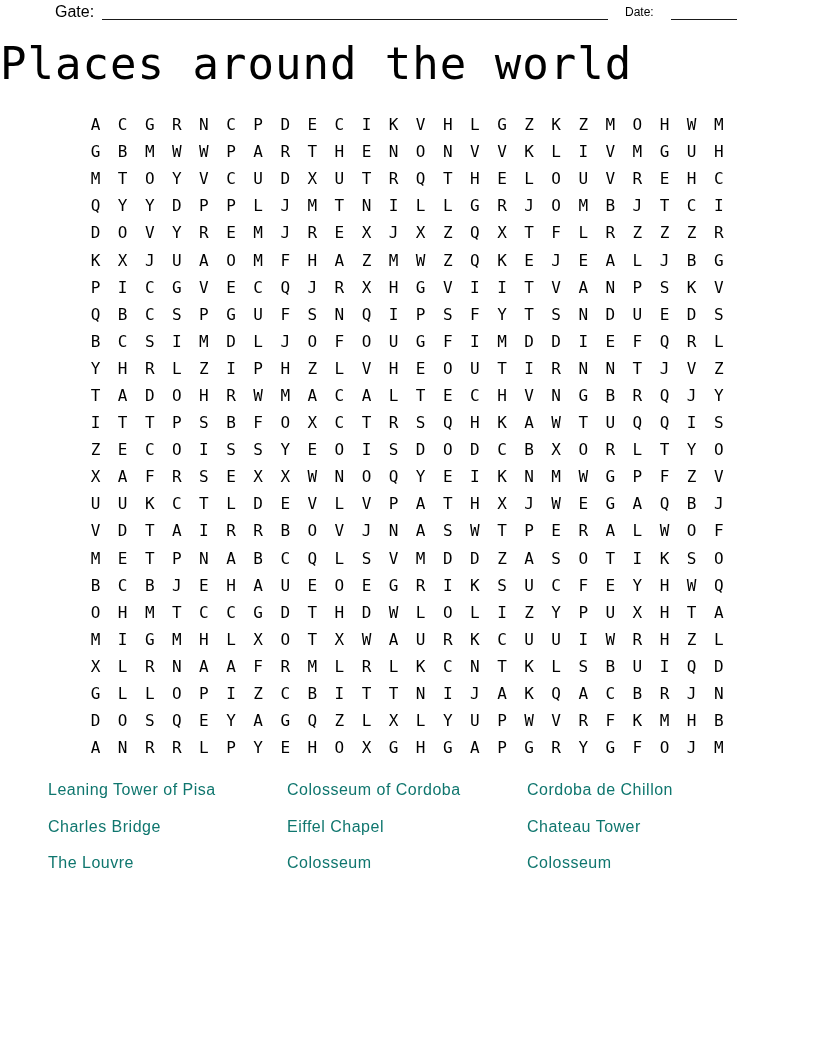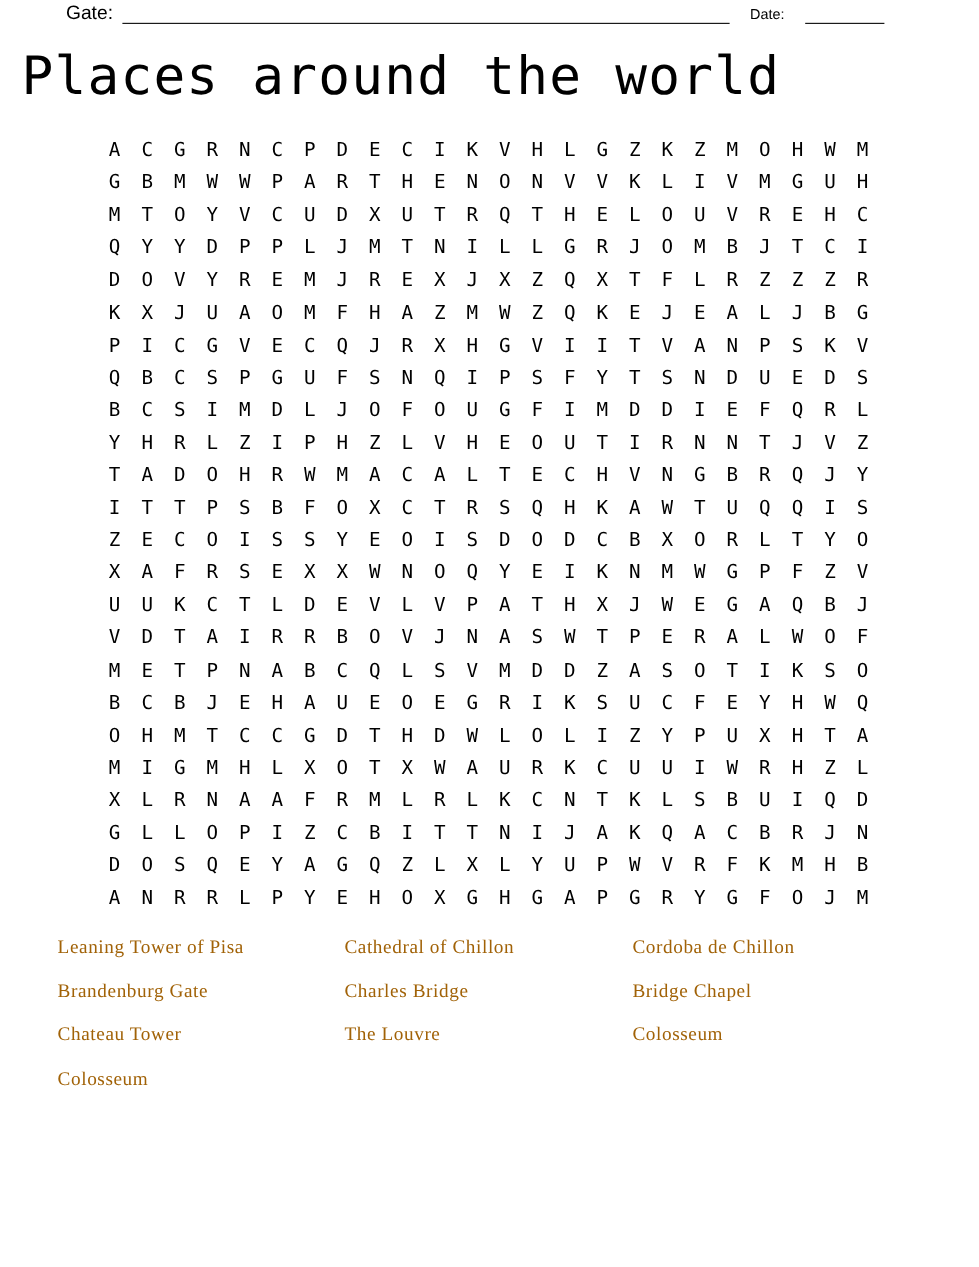--- a/index.html
+++ b/index.html
@@ -54,21 +54,21 @@
     height: 17px;
     border-bottom: 1.6px solid #1a1a1a;
   }
 
   
   .page-title {
     position: absolute;
     left: 0;
     top: 38px;
     width: 668px;
-    text-align: center;
+    text-align: left;
     font-family: "DejaVu Sans Mono", "Liberation Mono", monospace;
     font-size: 44px;
     letter-spacing: 1px;
     white-space: nowrap;
     color: #000000;
   }
 
   
   .word-search-grid {
     position: absolute;
@@ -96,25 +96,25 @@
     left: 48px;
     top: 772px;
     width: 720px;
     display: grid;
     grid-template-columns: 239px 240px 1fr;
     grid-auto-rows: 36.6px;
   }
   .word-item {
     display: flex;
     align-items: center;
-    font-family: Liberation Serif, serif;
+    font-family: Liberation Sans, sans-serif;
     font-size: 16px;
     letter-spacing: 0.5px;
     white-space: nowrap;
-    color: #a16207;
+    color: #0f766e;
   }
 </style>
 </head>
 <body>
 
 <div class="header-row">
   <span class="name-label">Gate:</span>
   <div class="name-line"></div>
   <span class="date-label">Date:</span>
   <div class="date-line"></div>
@@ -744,22 +744,21 @@
       <span class="grid-cell">G</span>
       <span class="grid-cell">F</span>
       <span class="grid-cell">O</span>
       <span class="grid-cell">J</span>
       <span class="grid-cell">M</span>
     </div>
   </div>
 
 <div class="word-list">
     <div class="word-item">Leaning Tower of Pisa</div>
-    <div class="word-item">Cathedral of Chillon</div>
+    <div class="word-item">Colosseum of Cordoba</div>
     <div class="word-item">Cordoba de Chillon</div>
-    <div class="word-item">Brandenburg Gate</div>
     <div class="word-item">Charles Bridge</div>
-    <div class="word-item">Bridge Chapel</div>
+    <div class="word-item">Eiffel Chapel</div>
     <div class="word-item">Chateau Tower</div>
     <div class="word-item">The Louvre</div>
     <div class="word-item">Colosseum</div>
     <div class="word-item">Colosseum</div>
   </div>
 
 </body></html>

